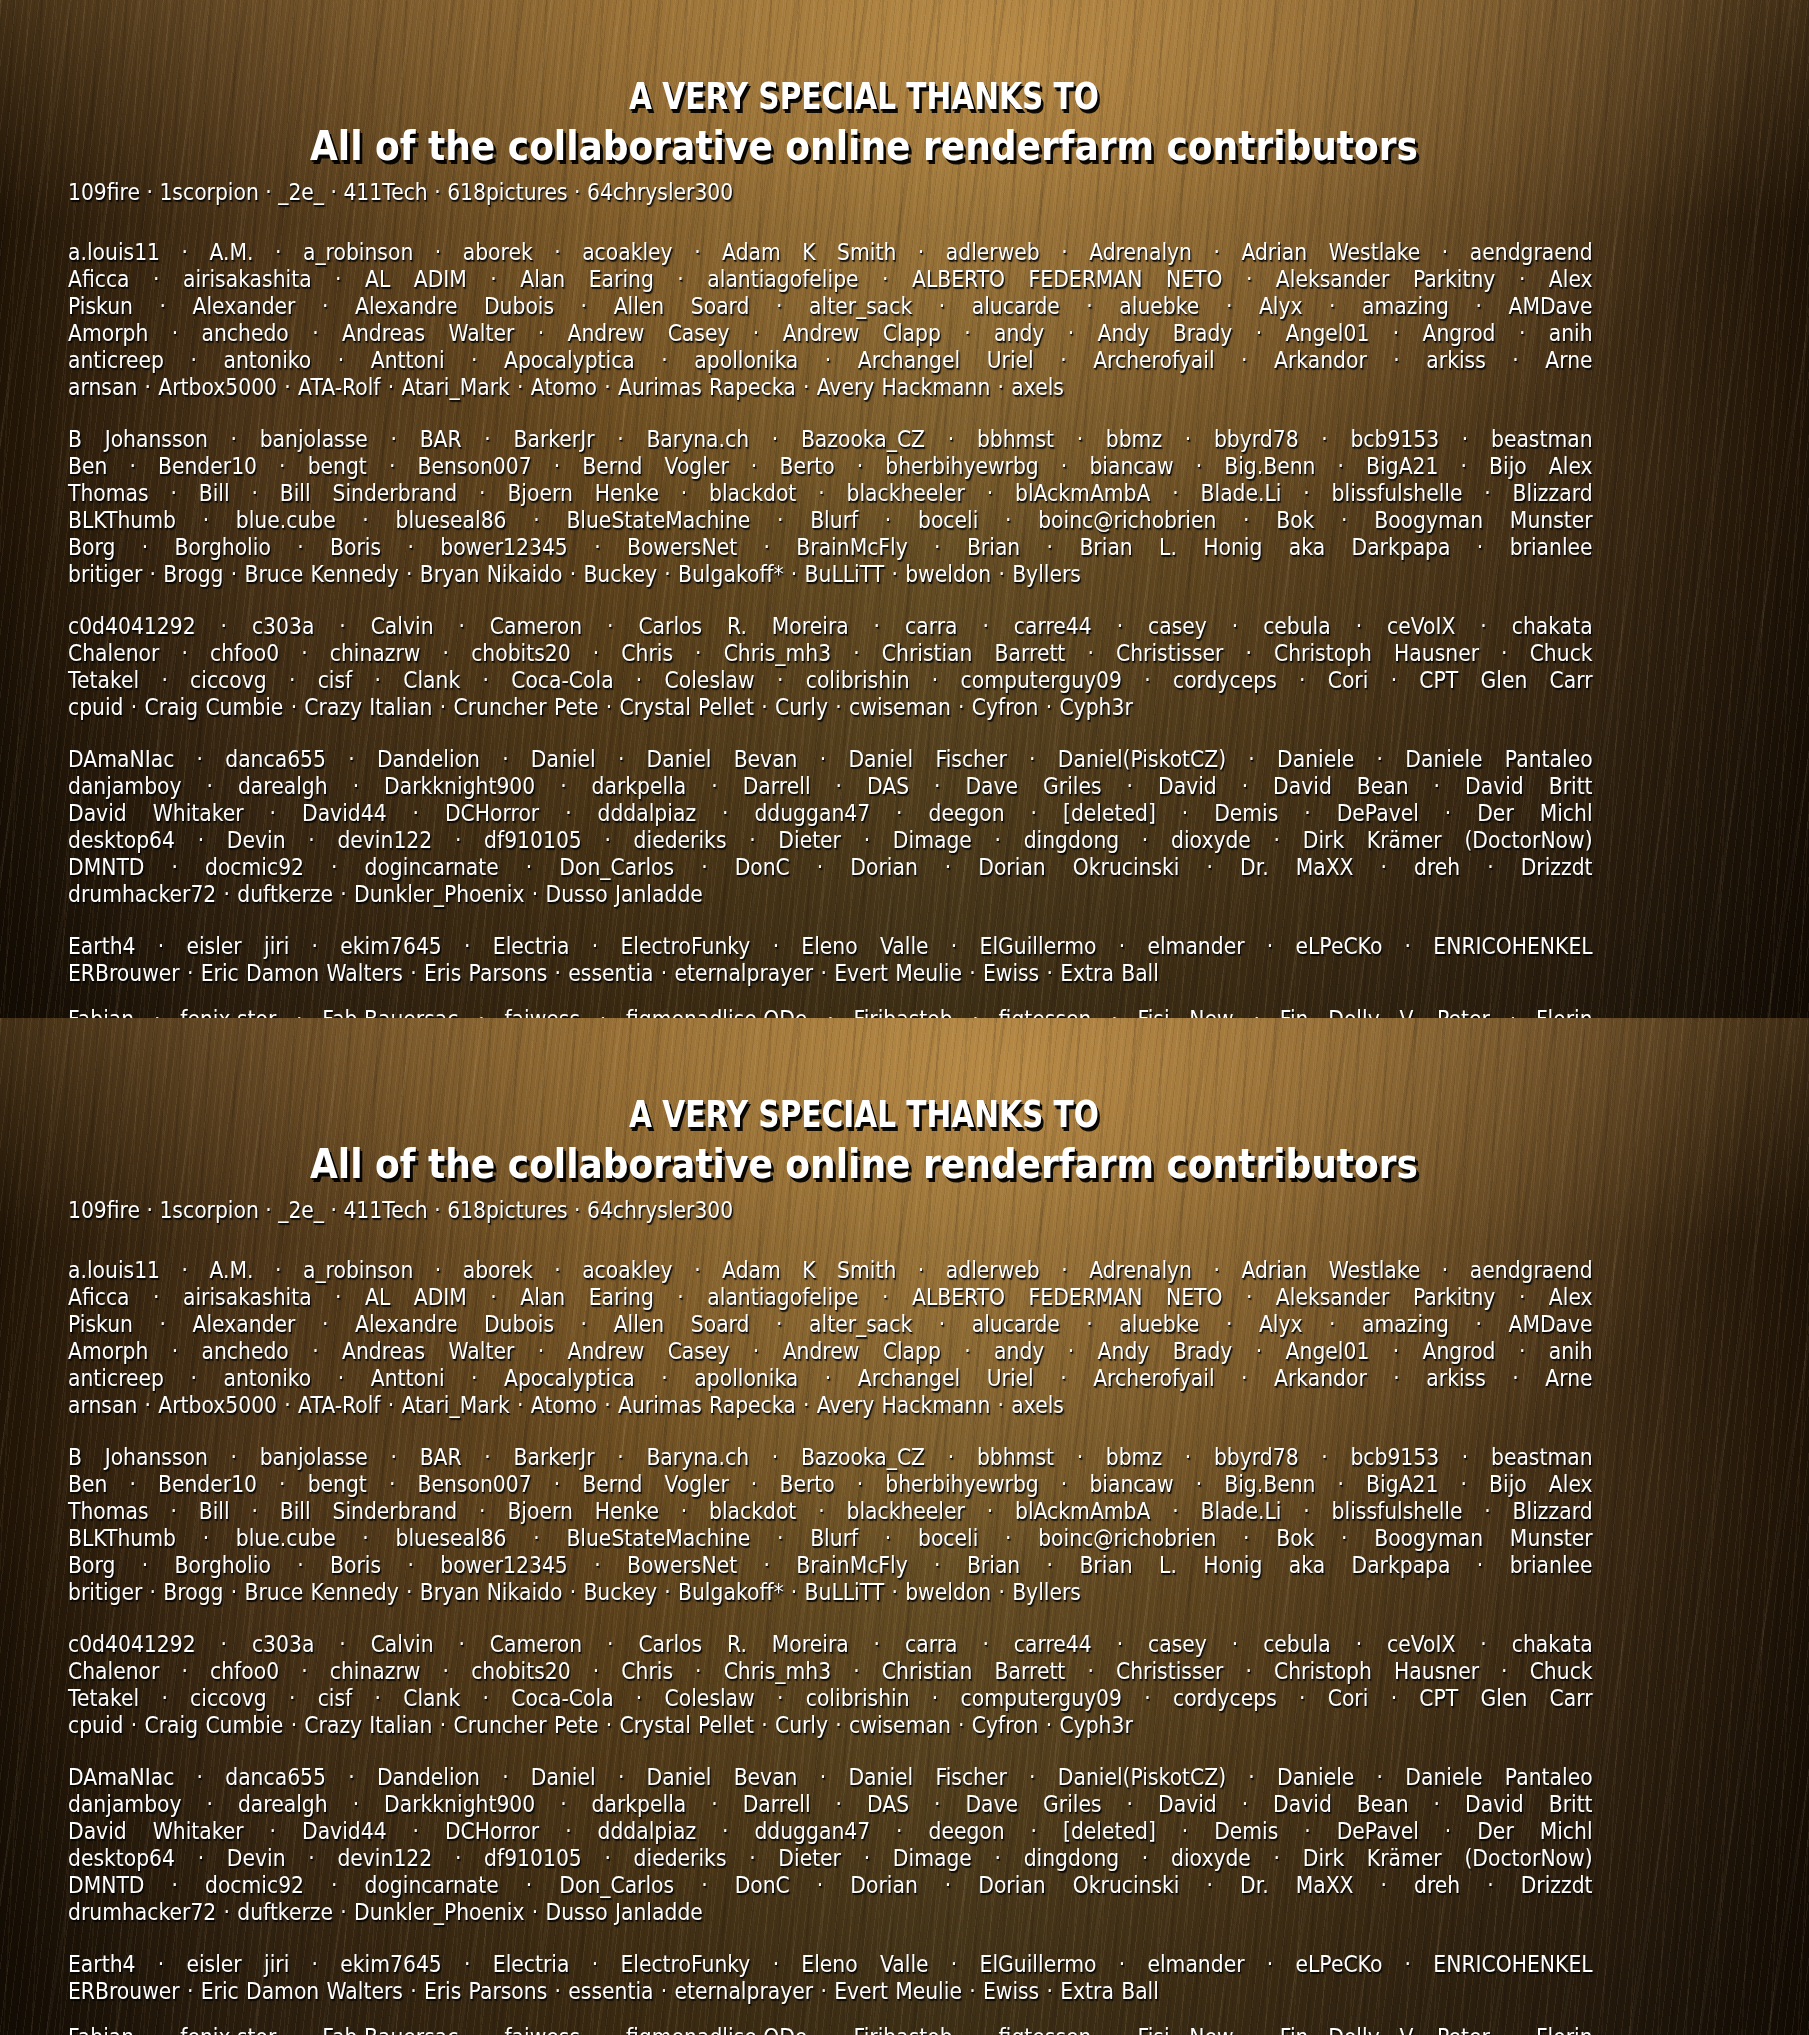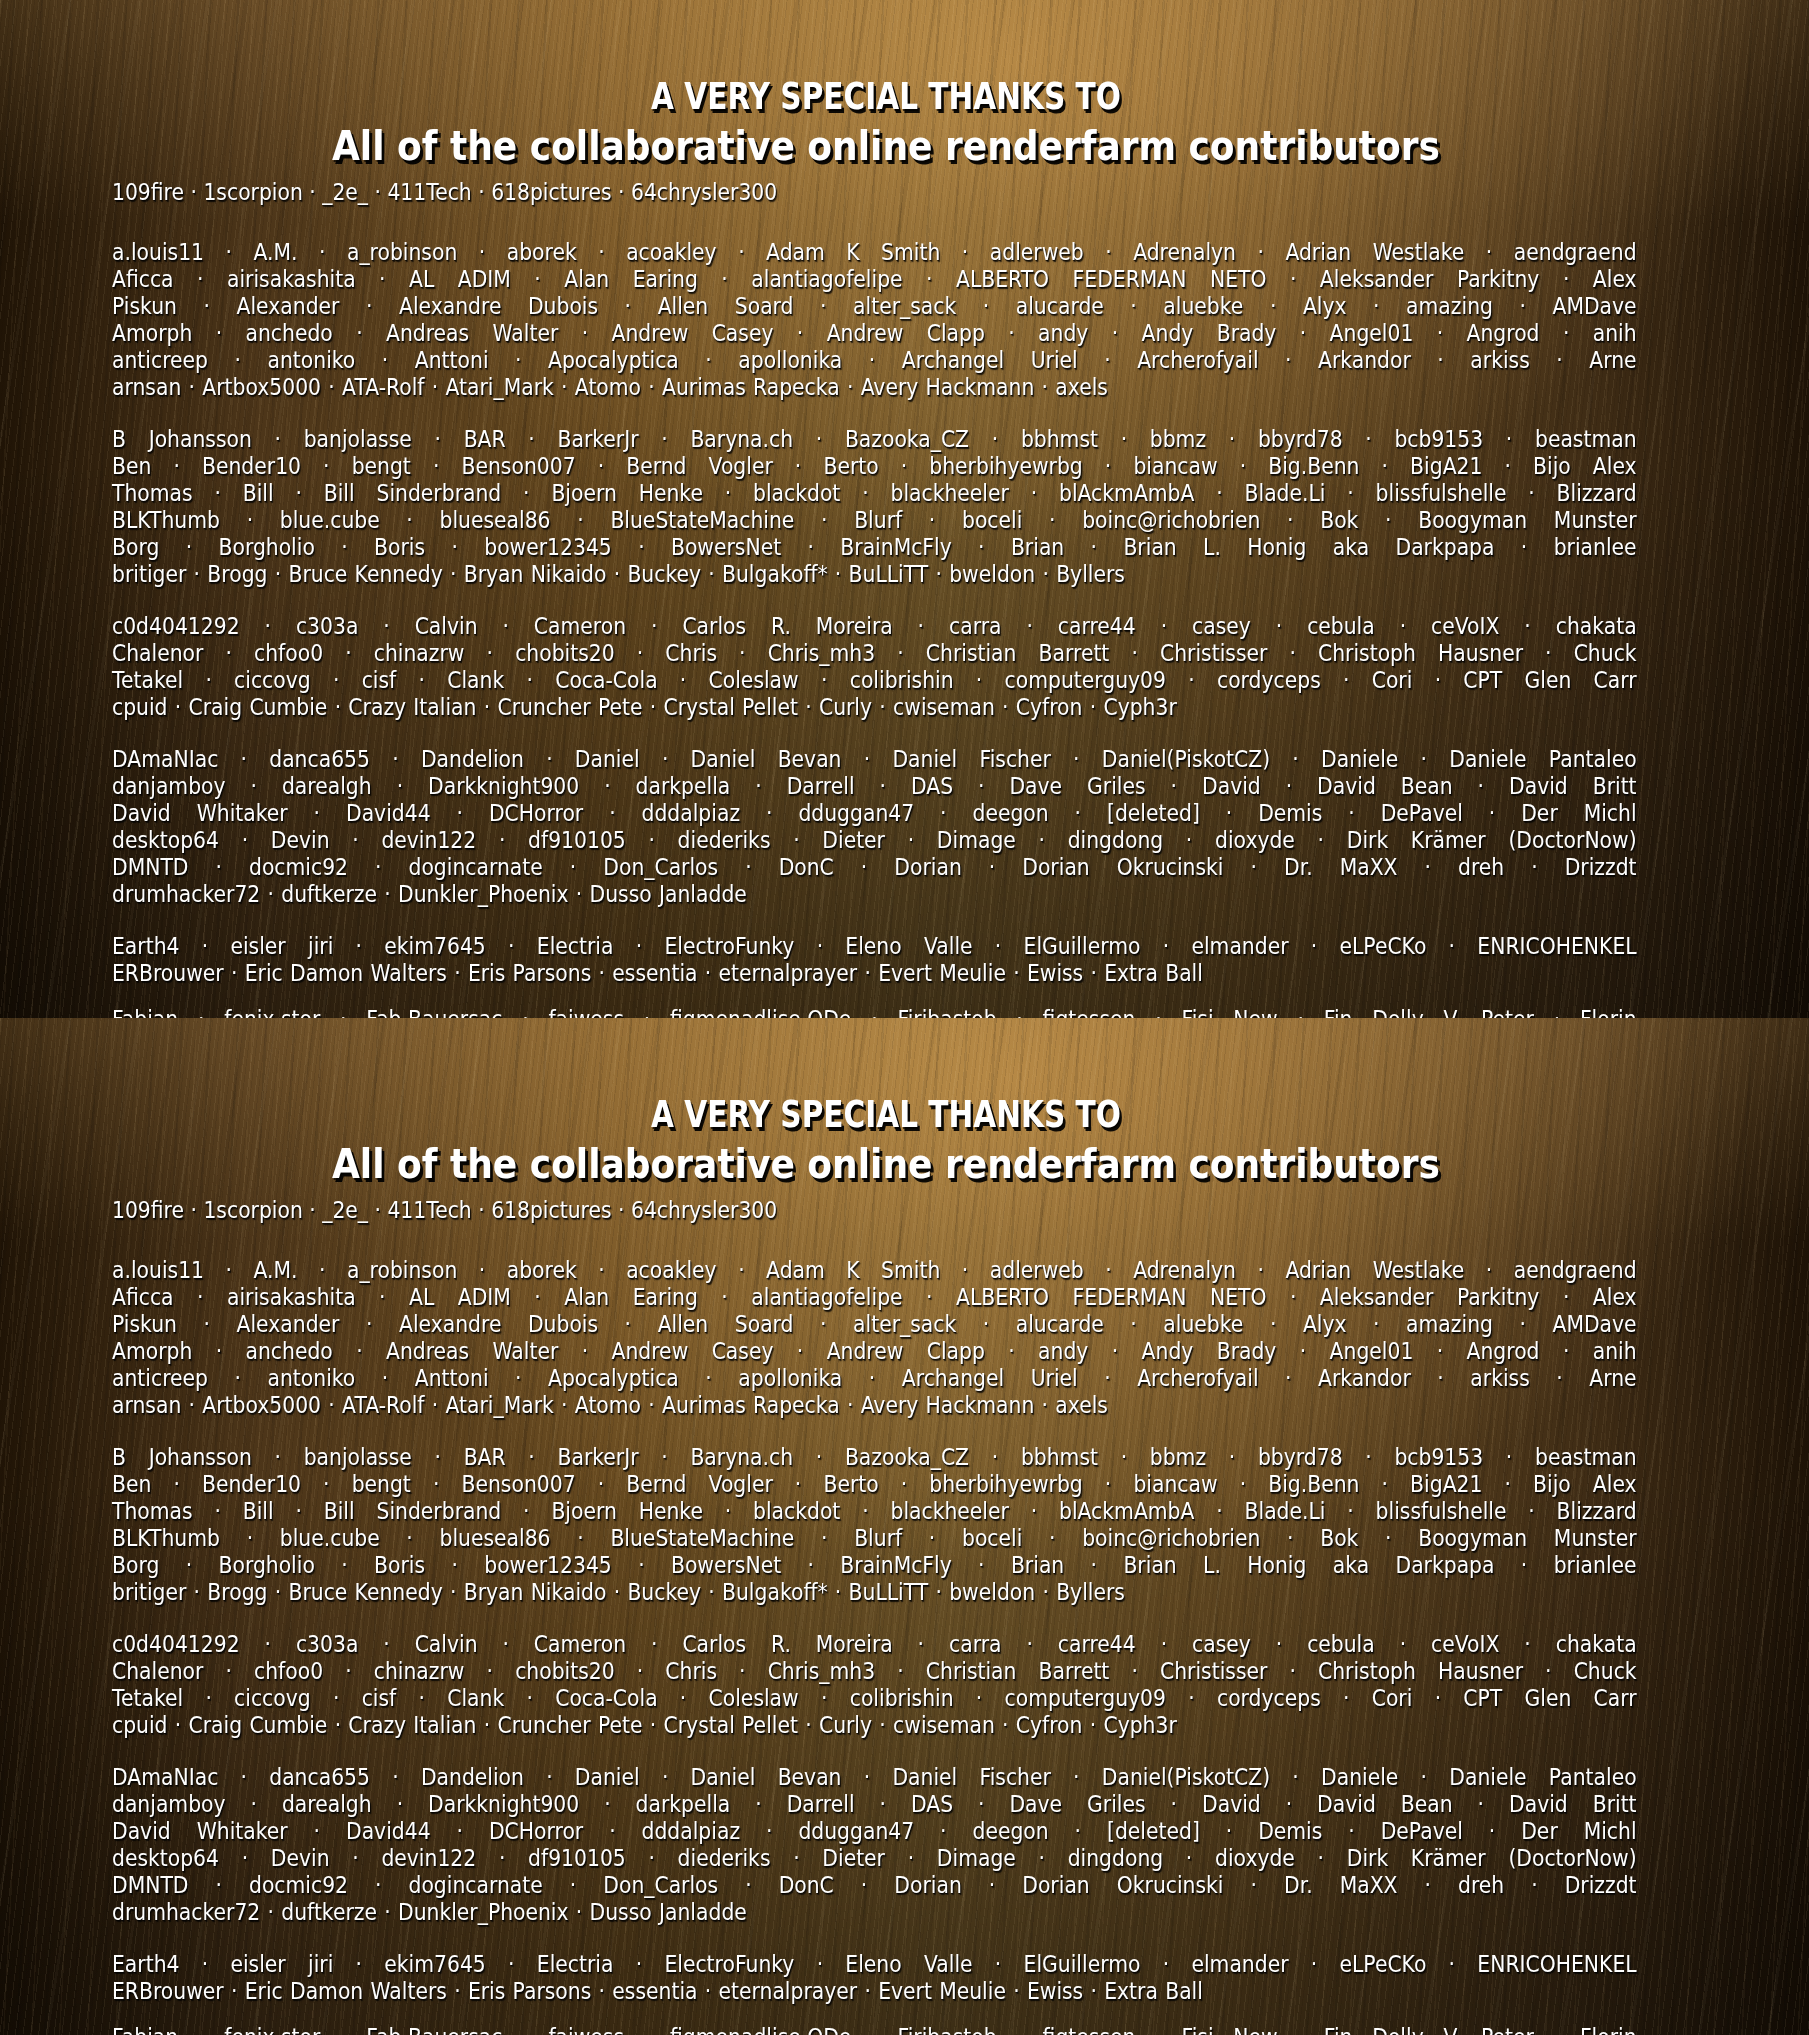--- a/index.html
+++ b/index.html
@@ -26,21 +26,21 @@
       
       linear-gradient(to bottom,
         rgba(255,196,110,.16) 0%, rgba(255,196,110,0) 22%,
         rgba(0,0,0,0) 45%, rgba(0,0,0,.28) 78%, rgba(0,0,0,.46) 100%),
       
       linear-gradient(to right,
         #201406 0%, #4c3519 14%, #66491f 34%, #6f5528 52%,
         #654a22 68%, #3f2c15 88%, #1d1206 100%);
   }
 
-  .content{padding-left:112px;padding-right:149px;position:relative;}
+  .content{padding-left:68px;padding-right:149px;position:relative;}
 
   .title1{
     margin:0;padding-top:78px;text-align:center;color:#fff;
     font-size:37px;font-weight:bold;line-height:1.0;letter-spacing:0px;
     transform:scaleX(.80);
     text-shadow:3.2px 3.6px 0 rgba(0,0,0,.92), 1.4px 1.8px 0 rgba(0,0,0,.65);
     white-space:nowrap;
   }
   .title2{
     margin:11px 0 0 0;text-align:center;color:#fff;

